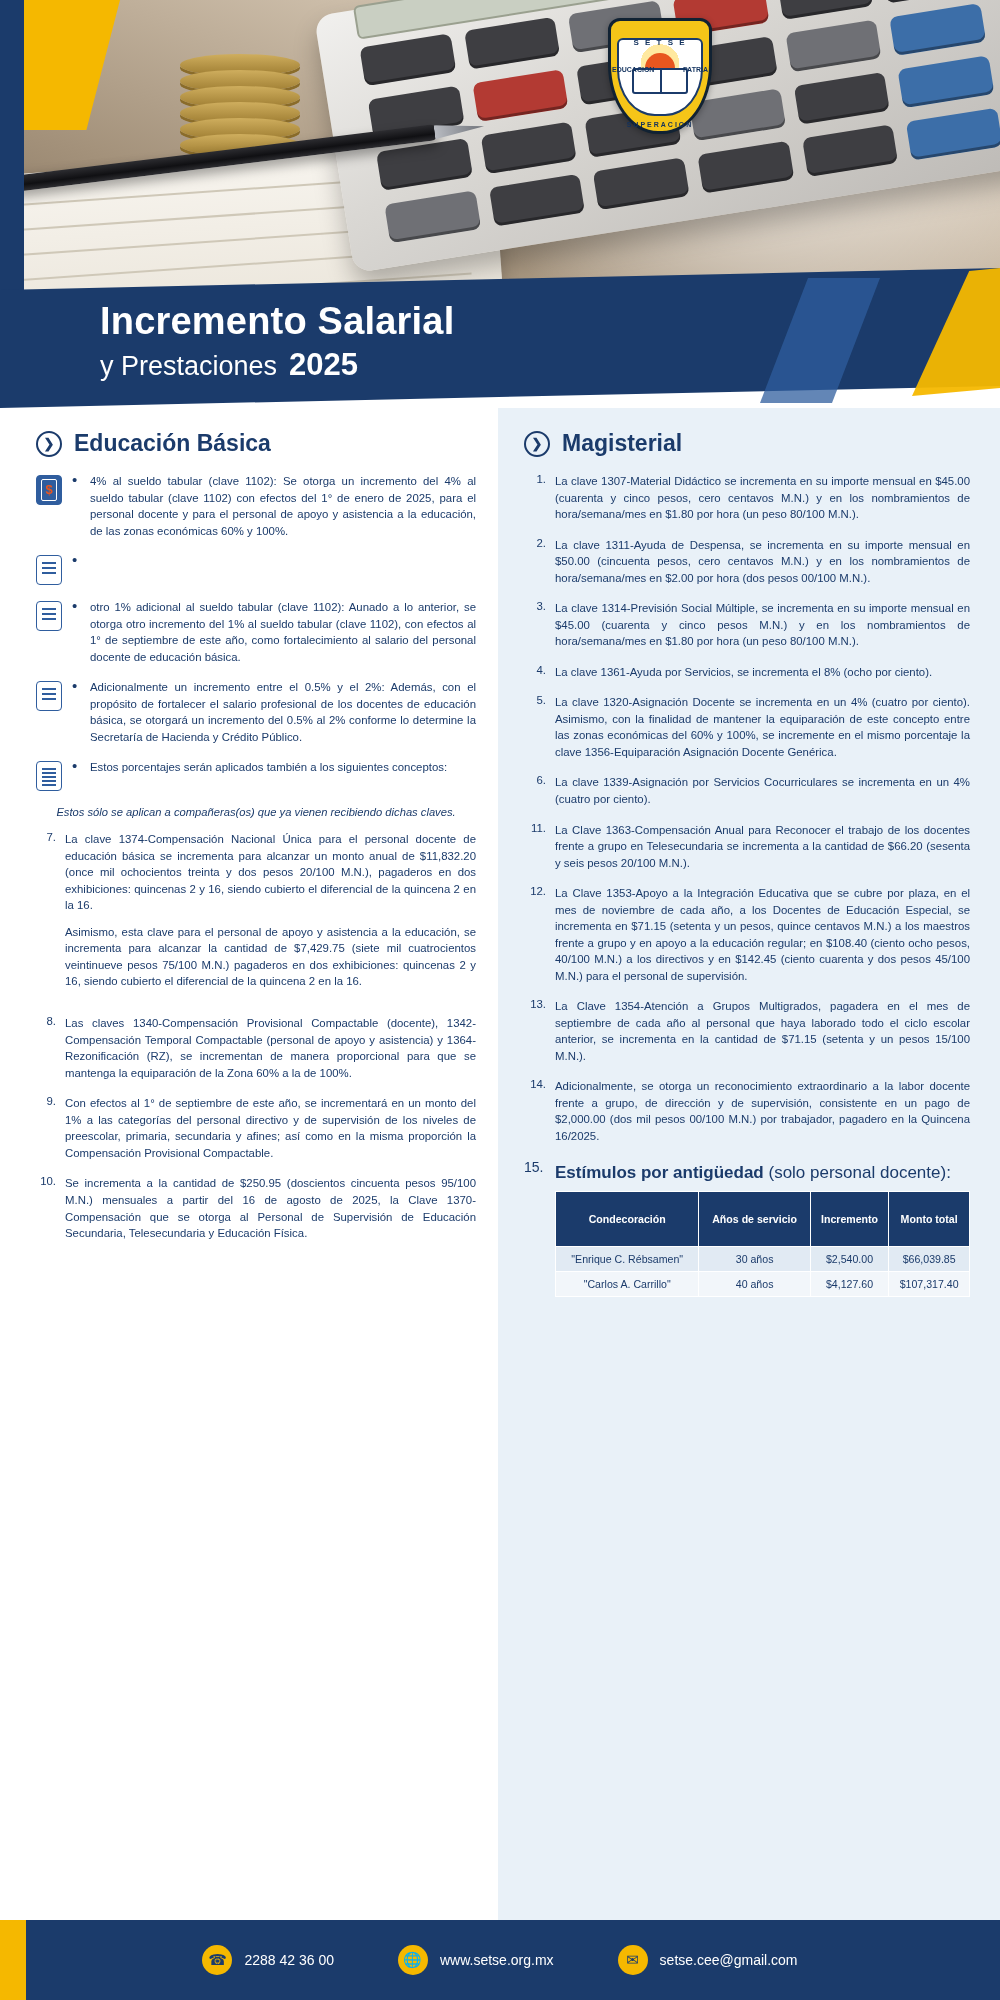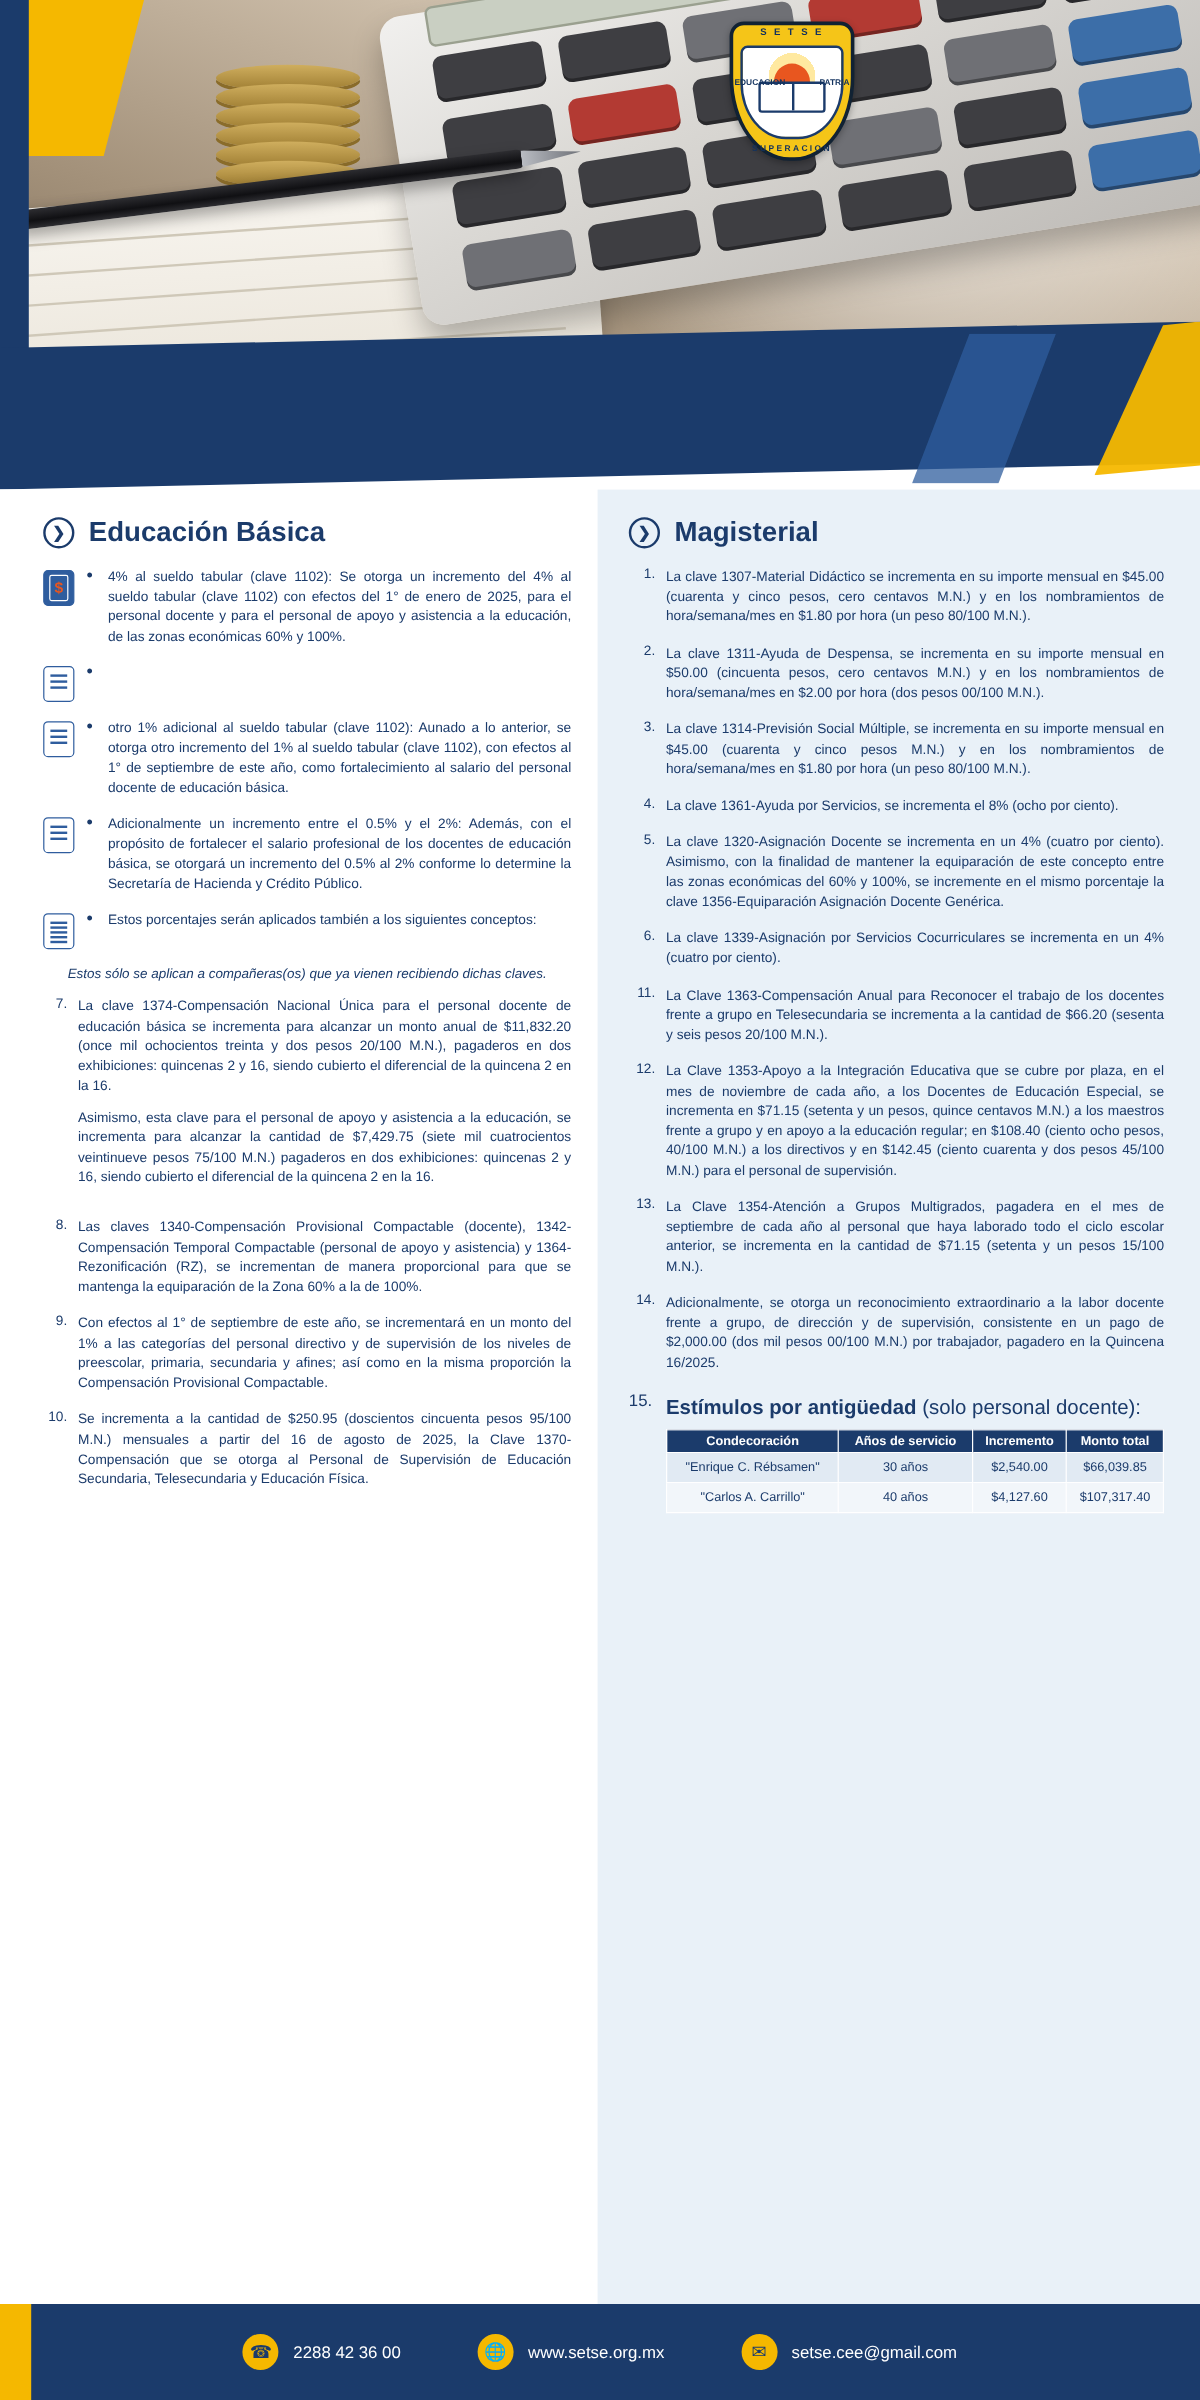--- a/index.html
+++ b/index.html
@@ -140,21 +140,21 @@
   }
   .logo .book:after{ content:""; position:absolute; left:50%; top:0; bottom:0; width:2px; background:#1b3b6b; }
   .logo .sun {
     position:absolute; left:50%; top:30%; transform:translateX(-50%);
     width:30px; height:16px; background:#e8561f; border-radius:16px 16px 0 0;
   }
   .logo .top-text, .logo .bot-text {
     position:absolute; left:0; right:0; text-align:center;
     font-size:8px; font-weight:bold; color:#12325e; letter-spacing:2px;
   }
-  .logo .top-text { top:4px; }
+  .logo .top-text { top:20px; }
   .logo .bot-text { bottom:6px; font-size:7px; }
   .logo .side-l, .logo .side-r {
     position:absolute; top:48px; font-size:7px; font-weight:bold; color:#12325e;
   }
   .logo .side-l { left:4px; }
   .logo .side-r { right:4px; }
 
   
   .content {
     position:absolute; top:408px; left:0; width:1000px; height:1512px;
@@ -209,21 +209,21 @@
   ol.nums > li { display:flex; gap:9px; margin-bottom:14px; }
   ol.nums .n { flex:0 0 22px; text-align:right; font-size:11.4px; color:#1b3b6b; }
   ol.nums.left-nums .n { flex:0 0 20px; }
 
   
   .stimulus-title { font-size:17px; margin: 4px 0 8px 0; }
   table.estim {
     width:100%; border-collapse:collapse; font-size:10.6px; margin-top:4px;
   }
   table.estim th {
-    background:#1b3b6b; color:#fff; font-weight:bold; padding:3px 4px; text-align:center;
+    background:#1b3b6b; color:#fff; font-weight:bold; padding:21px 4px; text-align:center;
     border:1px solid #ffffff; line-height:1.2;
   }
   table.estim td {
     background:#f2f6fa; color:#1b3b6b; padding:6px 4px; text-align:center;
     border:1px solid #ffffff;
   }
   table.estim tr:nth-child(odd) td { background:#e1eaf3; }
 
   
   .footer {
@@ -290,20 +290,26 @@
   </div>
   <div class="pen"></div>
   <div class="yellow-tab"></div>
   <div class="left-bar"></div>
 </div>
 
 <div class="banner">
   <div class="bg"></div>
   <div class="accent2"></div>
   <div class="accent"></div>
+  <div class="ttl">
+    <h1>Incremento Salarial</h1>
+    <div class="sub">
+      <span>y Prestaciones</span><b>2025</b>
+    </div>
+  </div>
 </div>
 
 <div class="logo">
   <div class="shield"></div>
   <div class="inner"></div>
   <div class="sun"></div>
   <div class="book"></div>
   <div class="top-text">S  E  T  S  E</div>
   <div class="side-l">EDUCACION</div>
   <div class="side-r">PATRIA</div>

